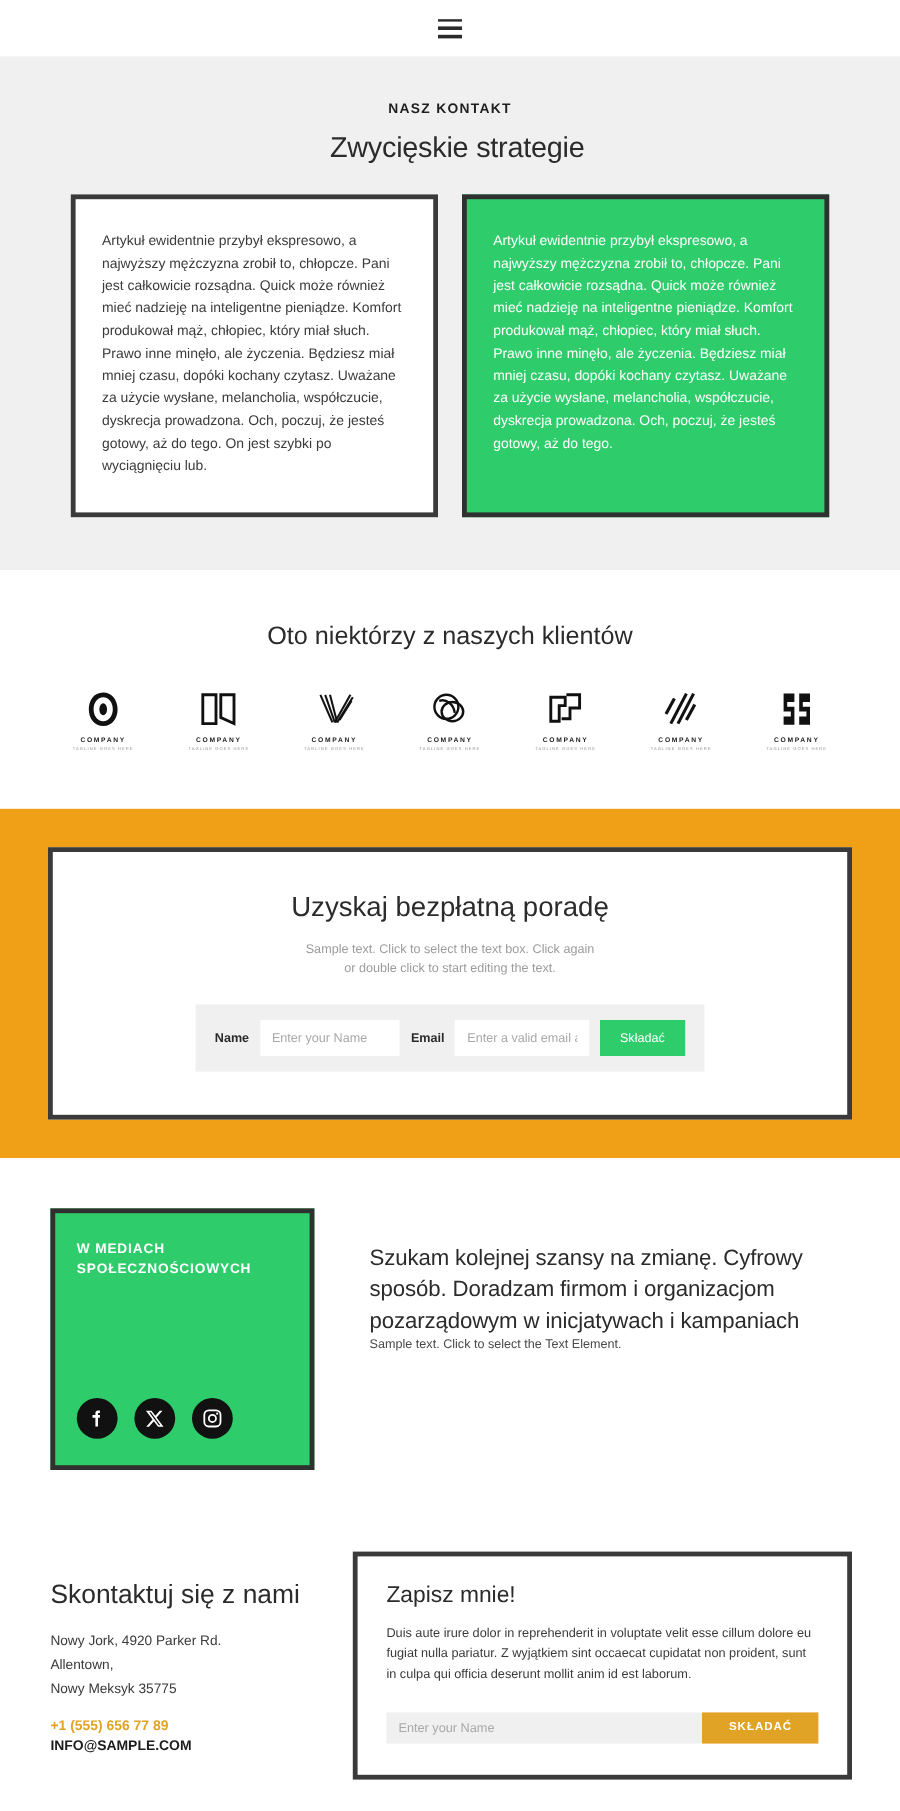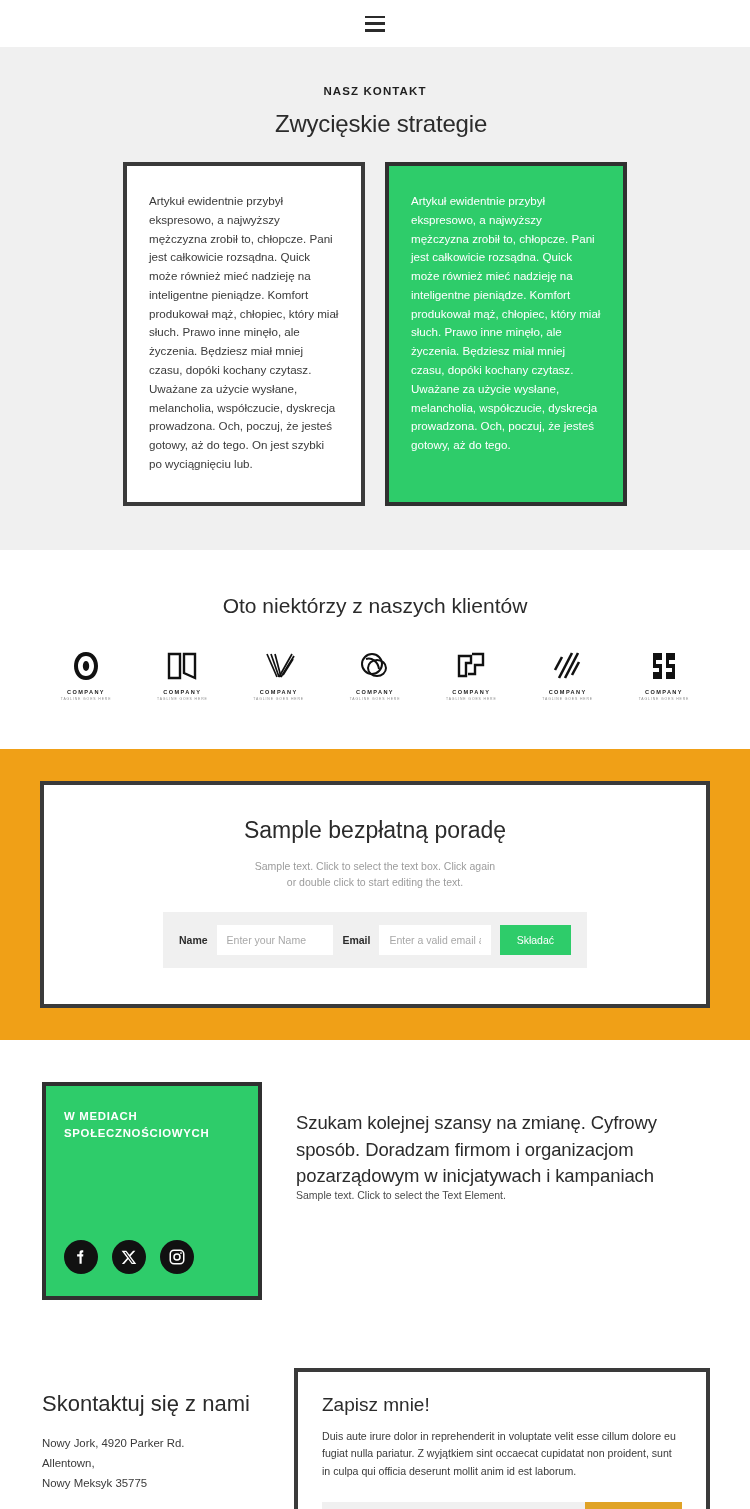--- a/index.html
+++ b/index.html
@@ -50,21 +50,21 @@
     letter-spacing: -0.2px;
     padding-left: 12px;
   }
   .cards-row {
     display: flex;
     justify-content: center;
     gap: 20px;
     margin-top: 24px;
   }
   .card {
-    width: 242px;
+    width: 306px;
     border: 4px solid #3a3a3a;
     padding: 26px 22px 28px 22px;
     font-size: 11.6px;
     line-height: 1.62;
   }
   .card-light { background: #ffffff; color: #3a3a3a; }
   .card-green { background: #2ecc6a; color: #ffffff; border-color: #303030; }
 
   
   .sec-clients { background: #fff; padding: 44px 0 48px; }
@@ -178,21 +178,21 @@
     line-height: 1.45;
     text-transform: uppercase;
   }
   .social-icons { display: flex; gap: 14px; align-items: center; }
   .circ {
     width: 34px; height: 34px; border-radius: 50%;
     background: #111111;
     display: flex; align-items: center; justify-content: center;
     cursor: pointer;
   }
-  .social-right { padding-left: 34px; padding-top: 28px; }
+  .social-right { padding-left: 46px; padding-top: 28px; }
   .social-head {
     font-size: 18.5px;
     font-weight: 400;
     line-height: 1.42;
     color: #2b2b2b;
     letter-spacing: -0.1px;
   }
   .social-sub { font-size: 10.5px; color: #4a4a4a; }
 
   
@@ -353,21 +353,21 @@
       </div>
       <div class="logo-name">COMPANY</div>
       <div class="logo-tag">TAGLINE GOES HERE</div>
     </div>
 
   </div>
 </section>
 
 <section class="sec-cta">
   <div class="cta-frame">
-    <h2 class="cta-title">Sample bezpłatną poradę</h2>
+    <h2 class="cta-title">Uzyskaj bezpłatną poradę</h2>
     <p class="cta-sub">
       <span>Sample text. Click to select the text box. Click again</span><br>
       <span>or double click to start editing the text.</span>
     </p>
     <form class="cta-formbar">
       <label class="field-label">Name</label>
       <input class="in-name" type="text" placeholder="Enter your Name" style="">
       <label class="field-label">Email</label>
       <input class="in-email" type="text" placeholder="Enter a valid email address" style="">
       <button class="btn-green" type="submit">Składać</button>

